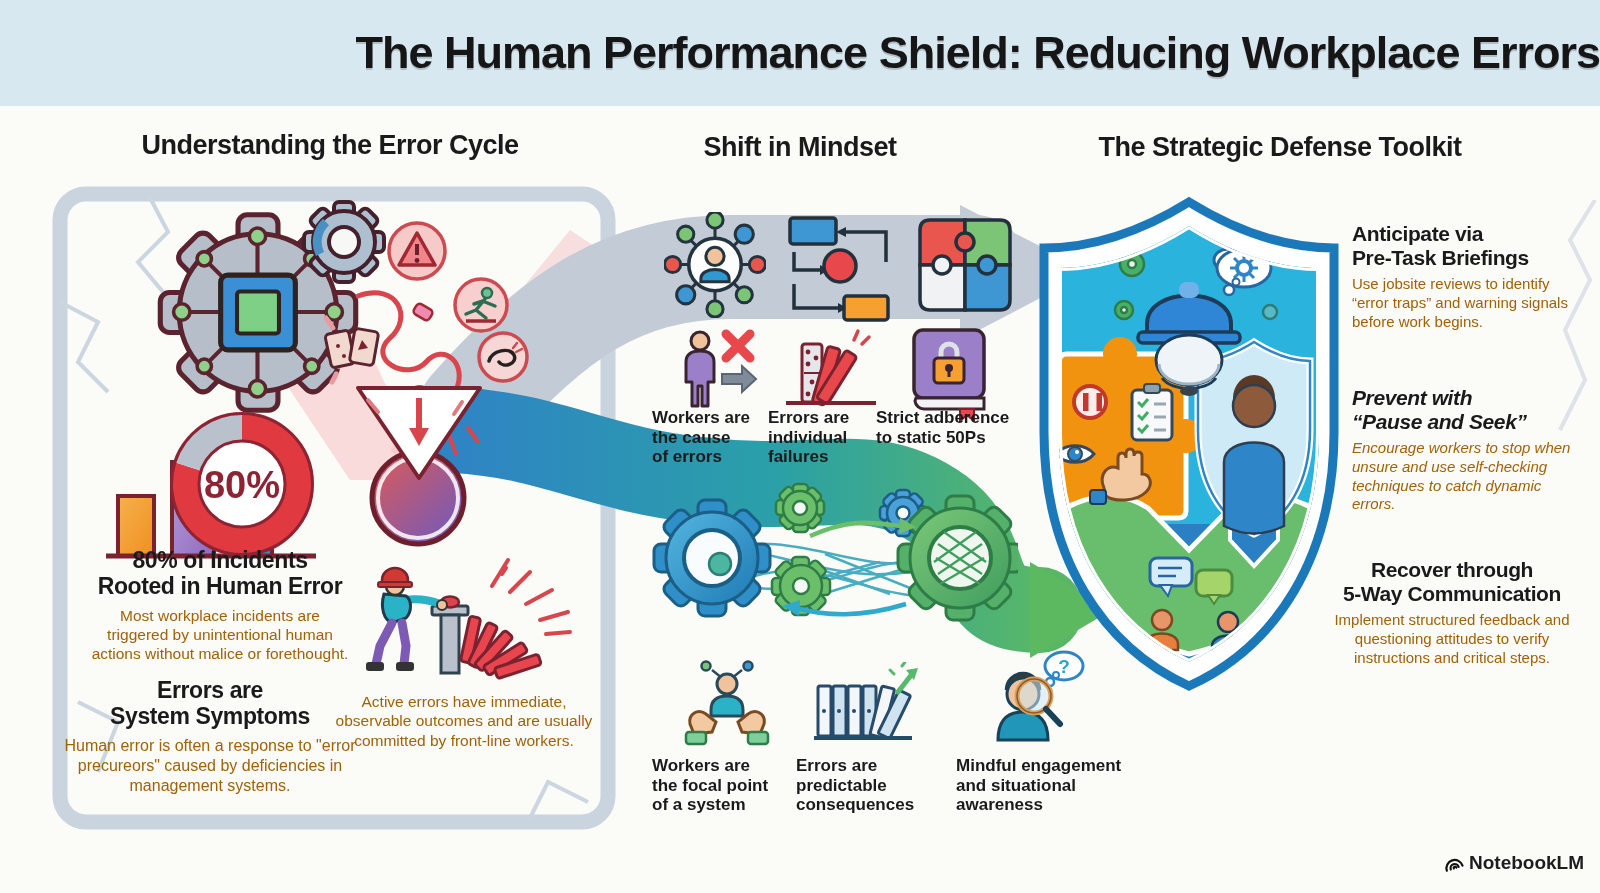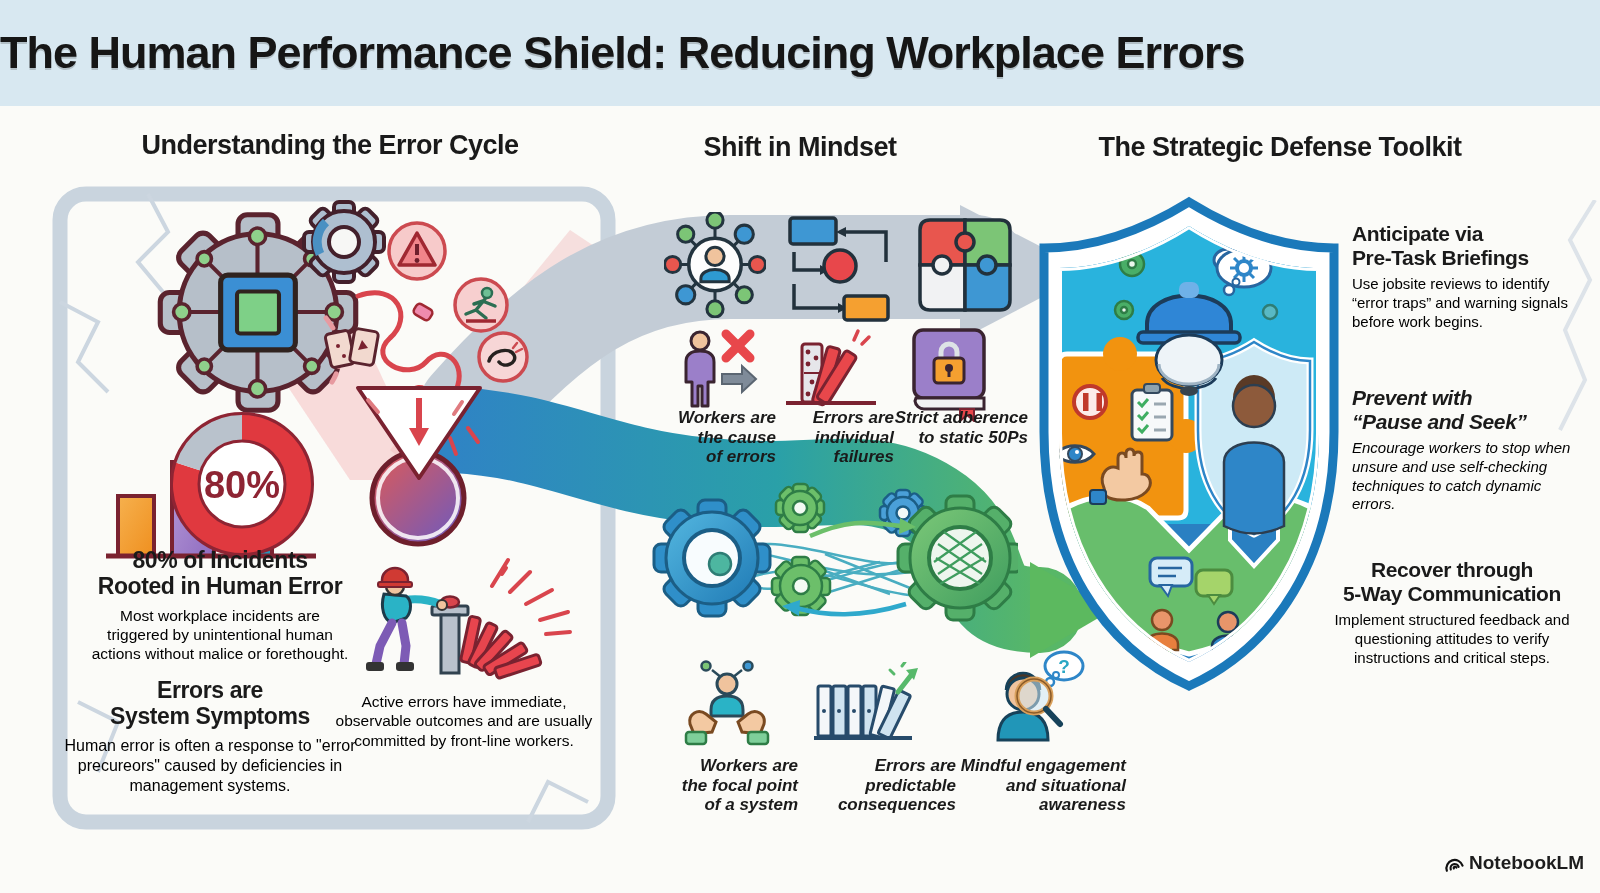--- a/index.html
+++ b/index.html
@@ -1,26 +1,26 @@
 <!DOCTYPE html>
 <html><head>
 <meta charset="utf-8">
 <style>
   html,body{margin:0;padding:0;background:#e9e9e6;}
   .stage{position:relative;width:1600px;height:893px;overflow:hidden;background:#fbfbf8;
          font-family:"Liberation Sans",sans-serif;color:#1a1a1a;}
   .abs{position:absolute;}
   .banner{left:0;top:0;width:1600px;height:106px;background:#d8e8f1;z-index:2;}
-  .title{width:100%;text-align:left;font-size:45px;font-weight:800;letter-spacing:-1px;
+  .title{width:100%;text-align:right;font-size:45px;font-weight:800;letter-spacing:-1px;
          line-height:106px;color:#161616;text-shadow:0 2px 0 rgba(0,0,0,.18);}
   .colhead{font-size:27px;font-weight:800;text-align:center;letter-spacing:-.5px;z-index:4;}
   .blk{z-index:4;text-align:center;}
   .t2{font-weight:800;white-space:pre-line;line-height:1.12;letter-spacing:-.4px;}
-  .bd{color:#000000;line-height:1.25;margin-top:6px;}
-  .lbl{font-size:17px;font-weight:800;text-align:right;white-space:pre-line;line-height:1.15;z-index:4;font-style:italic;}
+  .bd{color:#a16207;line-height:1.25;margin-top:6px;}
+  .lbl{font-size:17px;font-weight:800;text-align:left;white-space:pre-line;line-height:1.15;z-index:4;}
   .strat{z-index:4;}
   .strat .t2{font-size:21px;}
   .strat .bd{font-size:15px;}
   .s-left{text-align:left;}
   .s-center{text-align:center;}
   .wm{display:flex;align-items:flex-end;gap:5px;font-size:19px;font-weight:600;color:#1d1d1d;z-index:5;}
   svg{display:block;}
   .z1{z-index:1}.z2{z-index:2}.z3{z-index:3}
 </style>
 </head>

